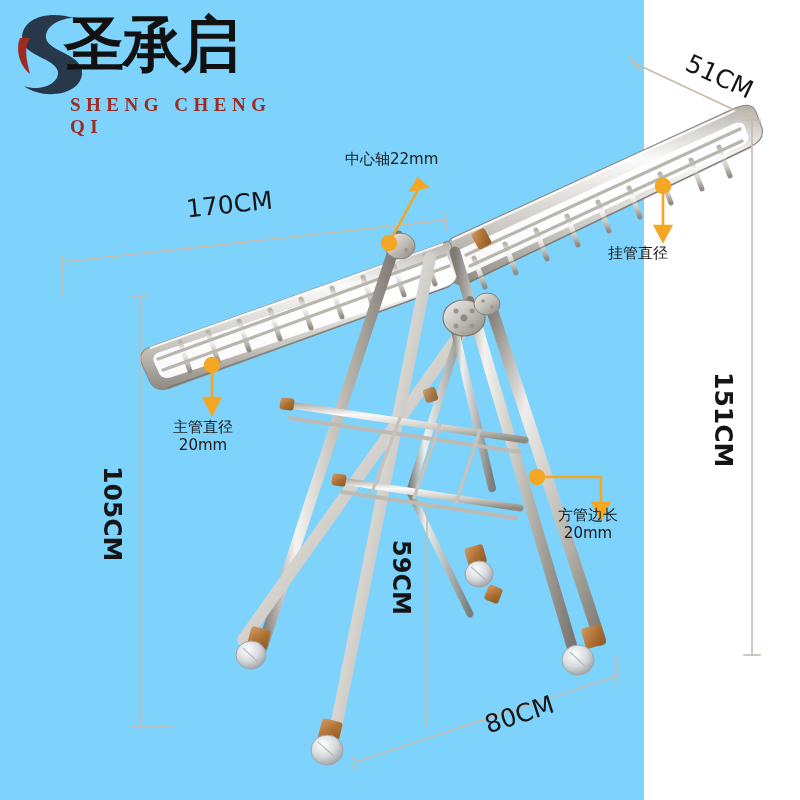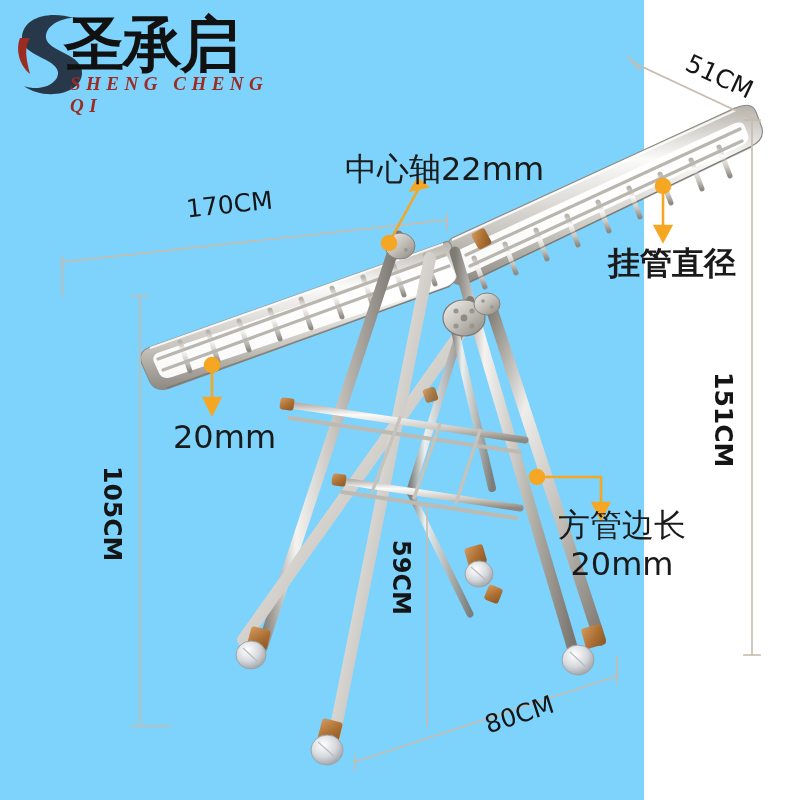--- a/index.html
+++ b/index.html
@@ -5,32 +5,32 @@
   html,body{margin:0;padding:0;background:#ffffff;}
   body{width:800px;height:800px;position:relative;overflow:hidden;
        font-family:"Liberation Sans","DejaVu Sans",sans-serif;}
   #stage{position:absolute;inset:0;width:644px;height:800px;background:#7dd3fc;}
   svg.layer{position:absolute;left:0;top:0;width:800px;height:800px;}
 
   
   #logo{position:absolute;left:8px;top:6px;width:280px;height:100px;}
   #logo .cn{position:absolute;left:56px;top:8px;font-family:"DejaVu Sans","Liberation Sans",sans-serif;
             font-weight:bold;font-size:60px;color:#111;letter-spacing:-2px;line-height:1;}
-  #logo .en{position:absolute;left:62px;top:67px;font-family:"Liberation Serif","DejaVu Serif",serif;
-            font-weight:bold;font-size:19px;color:#9c2b22;letter-spacing:5.5px;font-style:italic;}
+  #logo .en{position:absolute;left:62px;top:88px;font-family:"Liberation Serif","DejaVu Serif",serif;
+            font-weight:bold;font-size:19px;color:#9c2b22;letter-spacing:5.5px;}
 
   
   .dim{position:absolute;font-family:"DejaVu Sans","Liberation Sans",sans-serif;
        color:#151515;font-size:25px;white-space:nowrap;}
   .dim.rot90{transform-origin:0 0;transform:rotate(90deg);}
   .dim.sm{font-size:24px;}
 
   
   .callout{position:absolute;font-family:"DejaVu Sans","Liberation Sans",sans-serif;
-           color:#1a1a1a;font-size:32px;line-height:1.22;white-space:nowrap;text-align:center;}
+           color:#1a1a1a;font-size:15px;line-height:1.22;white-space:nowrap;text-align:center;}
 </style>
 </head>
 <body>
 
 <div id="stage">
 
   <svg class="layer" viewBox="0 0 800 800">
     <defs>
       <linearGradient id="tubeH" x1="0" y1="0" x2="0" y2="1">
         <stop offset="0%" stop-color="#8f8b84"></stop>
@@ -284,25 +284,26 @@
   <div class="dim rot90" style="left:127px;top:466px;font-weight:bold;">105CM</div>
 
   <div class="dim rot90 sm" style="left:415px;top:540px;font-weight:bold;">59CM</div>
 
   <div class="dim" style="left:484px;top:700px;transform:rotate(-18deg);">80CM</div>
 
   <div class="callout" style="left:345px;top:150px;">
     <div>中心轴22mm</div>
   </div>
 
-  <div class="callout" style="left:608px;top:244px;font-weight:bold;">
+  <div class="callout" style="left:608px;top:244px;">
     <div>挂管直径</div>
   </div>
 
   <div class="callout" style="left:173px;top:418px;">
+    <div>主管直径</div>
     <div>20mm</div>
   </div>
 
   <div class="callout" style="left:558px;top:506px;">
     <div>方管边长</div>
     <div>20mm</div>
   </div>
 
 </div>
 

